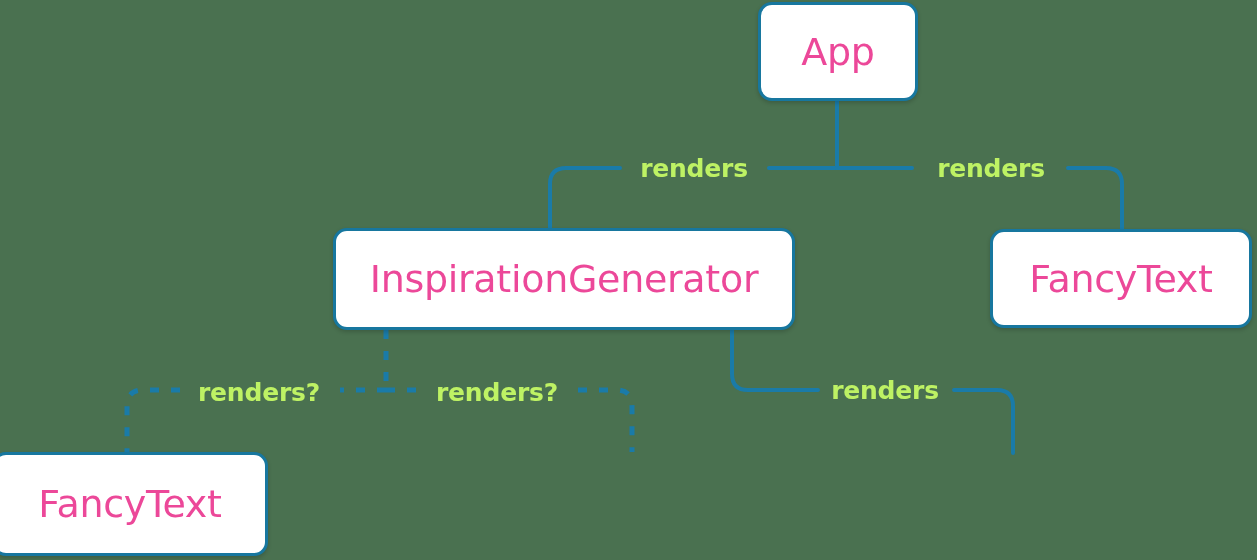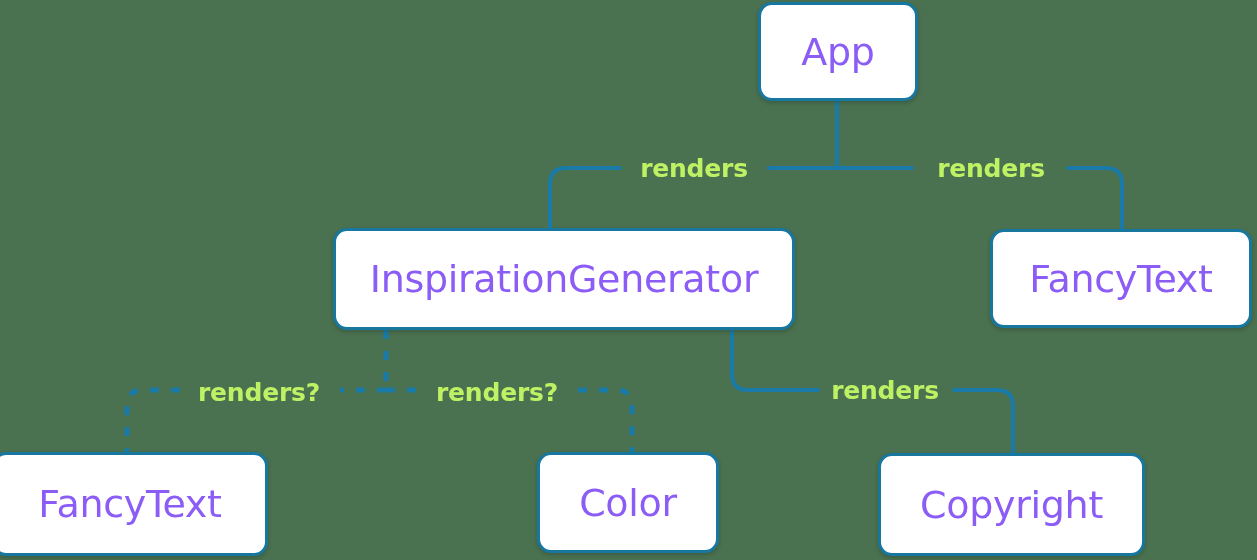--- a/index.html
+++ b/index.html
@@ -28,21 +28,21 @@
     background: #ffffff;
     border: 3px solid #17779f;
     border-radius: 14px;
     box-sizing: border-box;
     display: flex;
     align-items: center;
     justify-content: center;
     box-shadow: 0 2px 4px rgba(0,0,0,0.18);
   }
   .node-label {
-    color: #8b5cf6;
+    color: #ec4899;
     font-size: 38px;
     font-weight: 400;
     letter-spacing: -0.3px;
     white-space: nowrap;
     font-family: "DejaVu Sans", sans-serif;
   }
   .edge-label {
     position: absolute;
     color: #bef264;
     font-size: 25px;
@@ -110,21 +110,15 @@
   </div>
 
   <div class="node" id="node-fancytext-right">
     <span class="node-label">FancyText</span>
   </div>
 
   <div class="node" id="node-fancytext-left">
     <span class="node-label">FancyText</span>
   </div>
 
-  <div class="node" id="node-color">
-    <span class="node-label">Color</span>
-  </div>
 
-  <div class="node" id="node-copyright">
-    <span class="node-label">Copyright</span>
-  </div>
 
 </div>
 
 </body></html>

